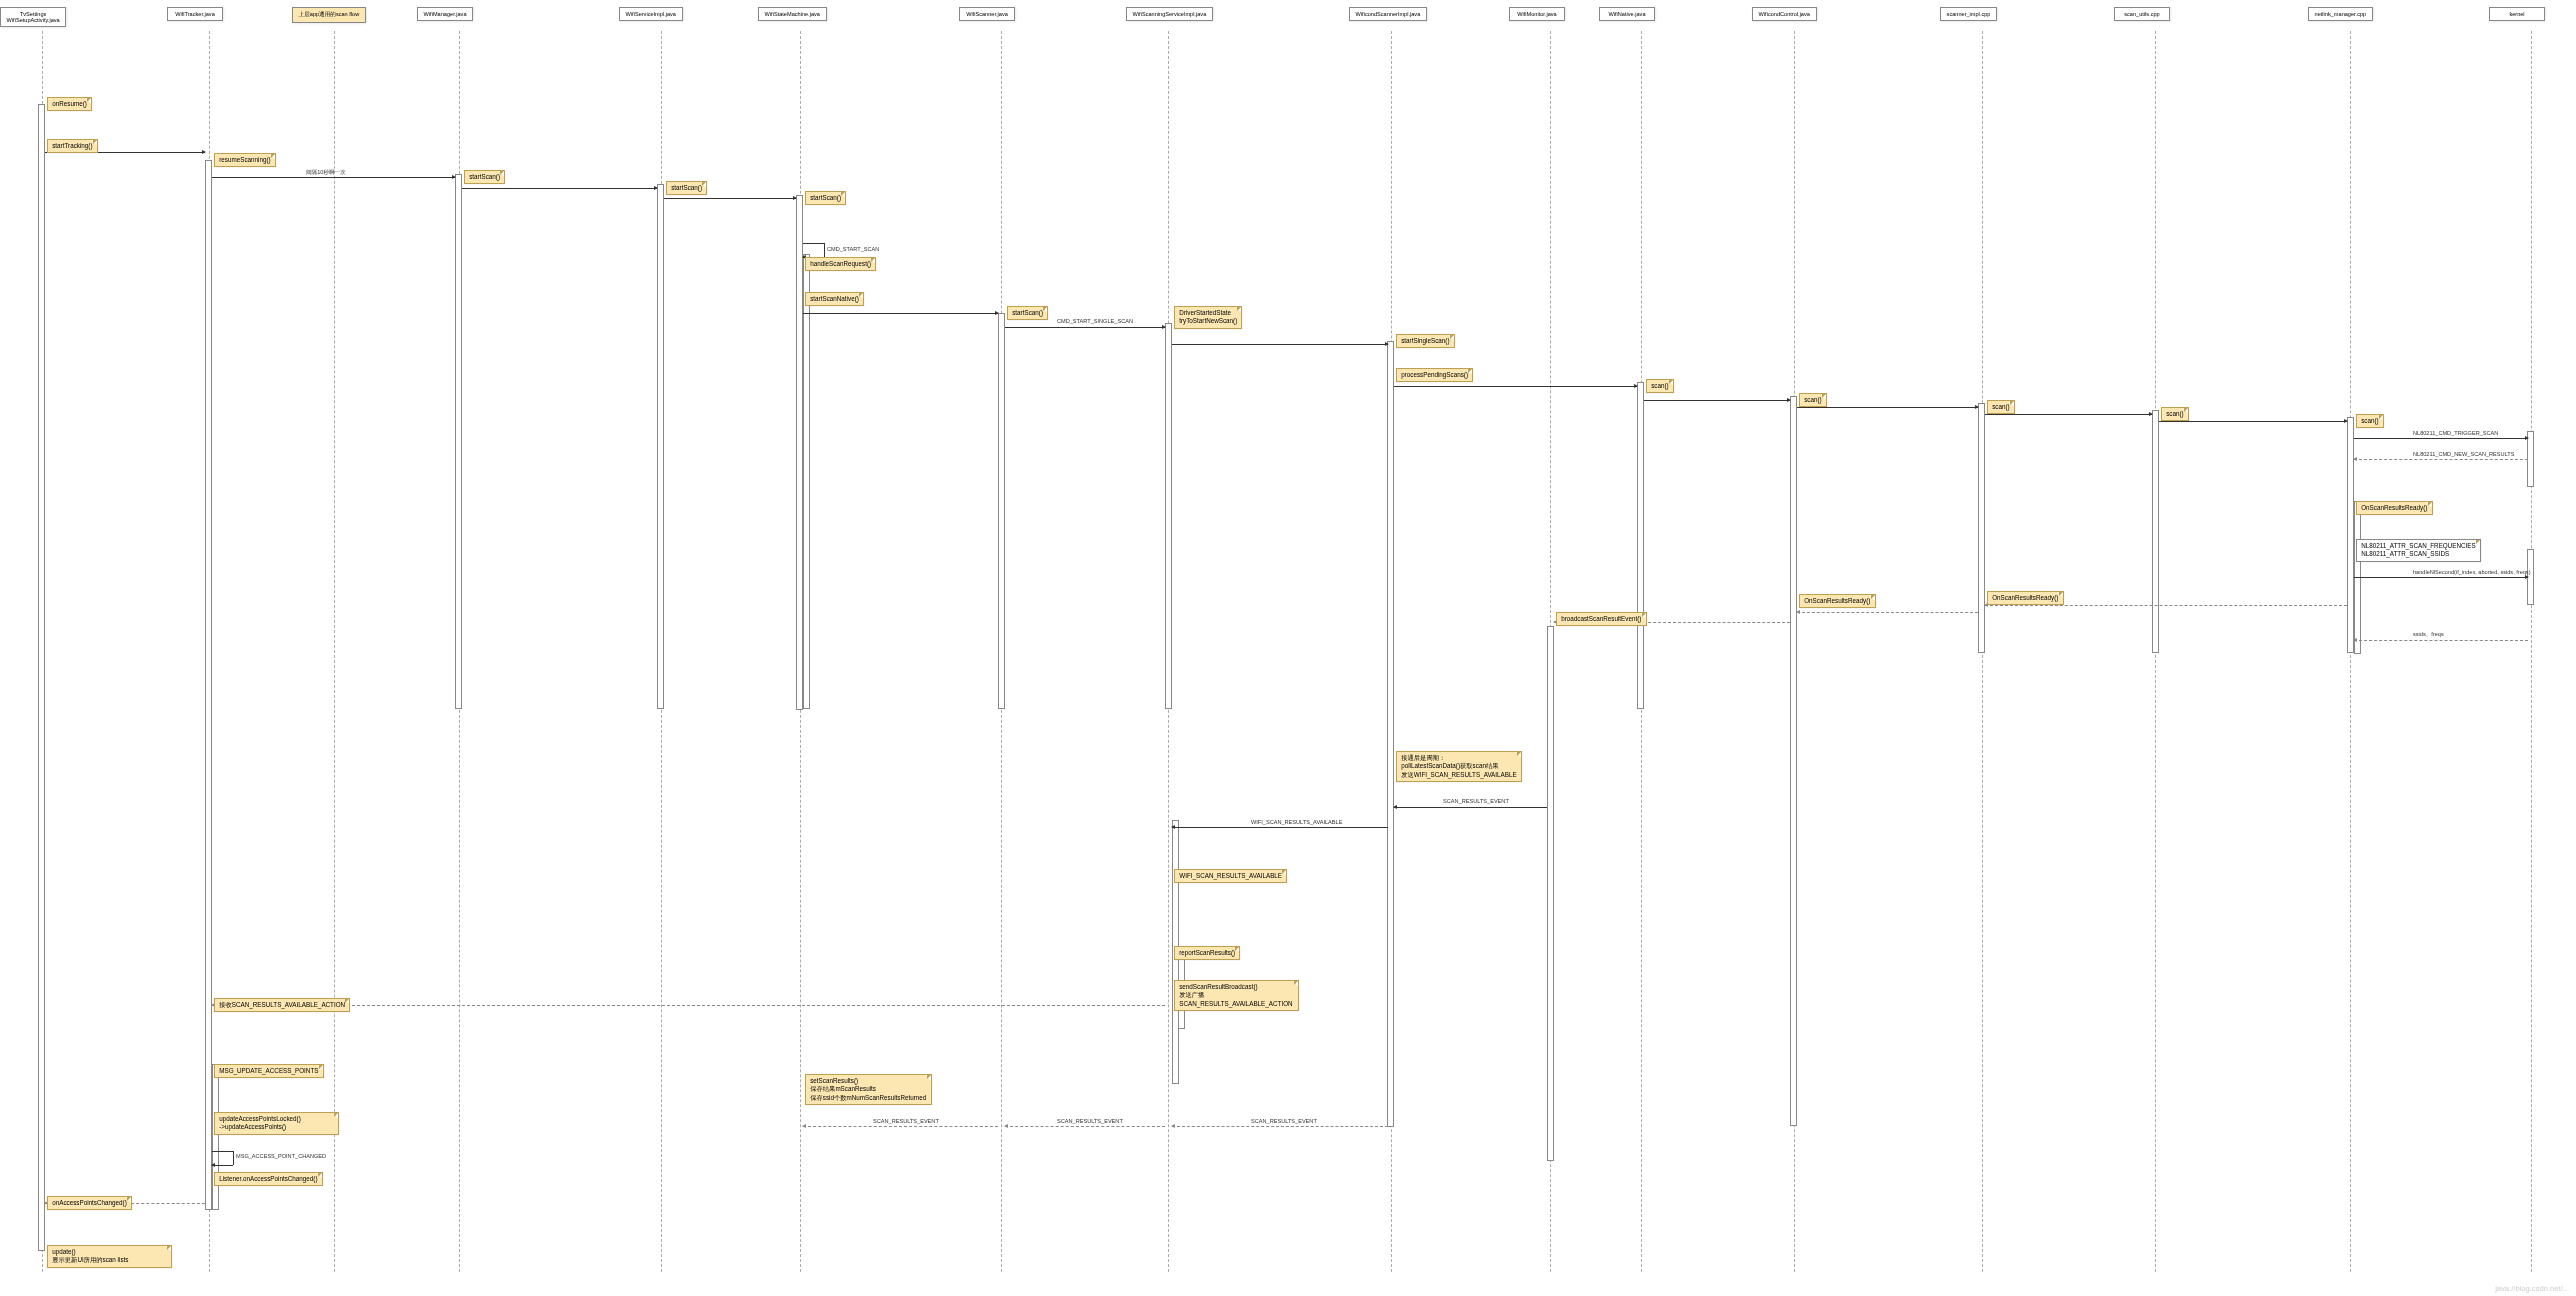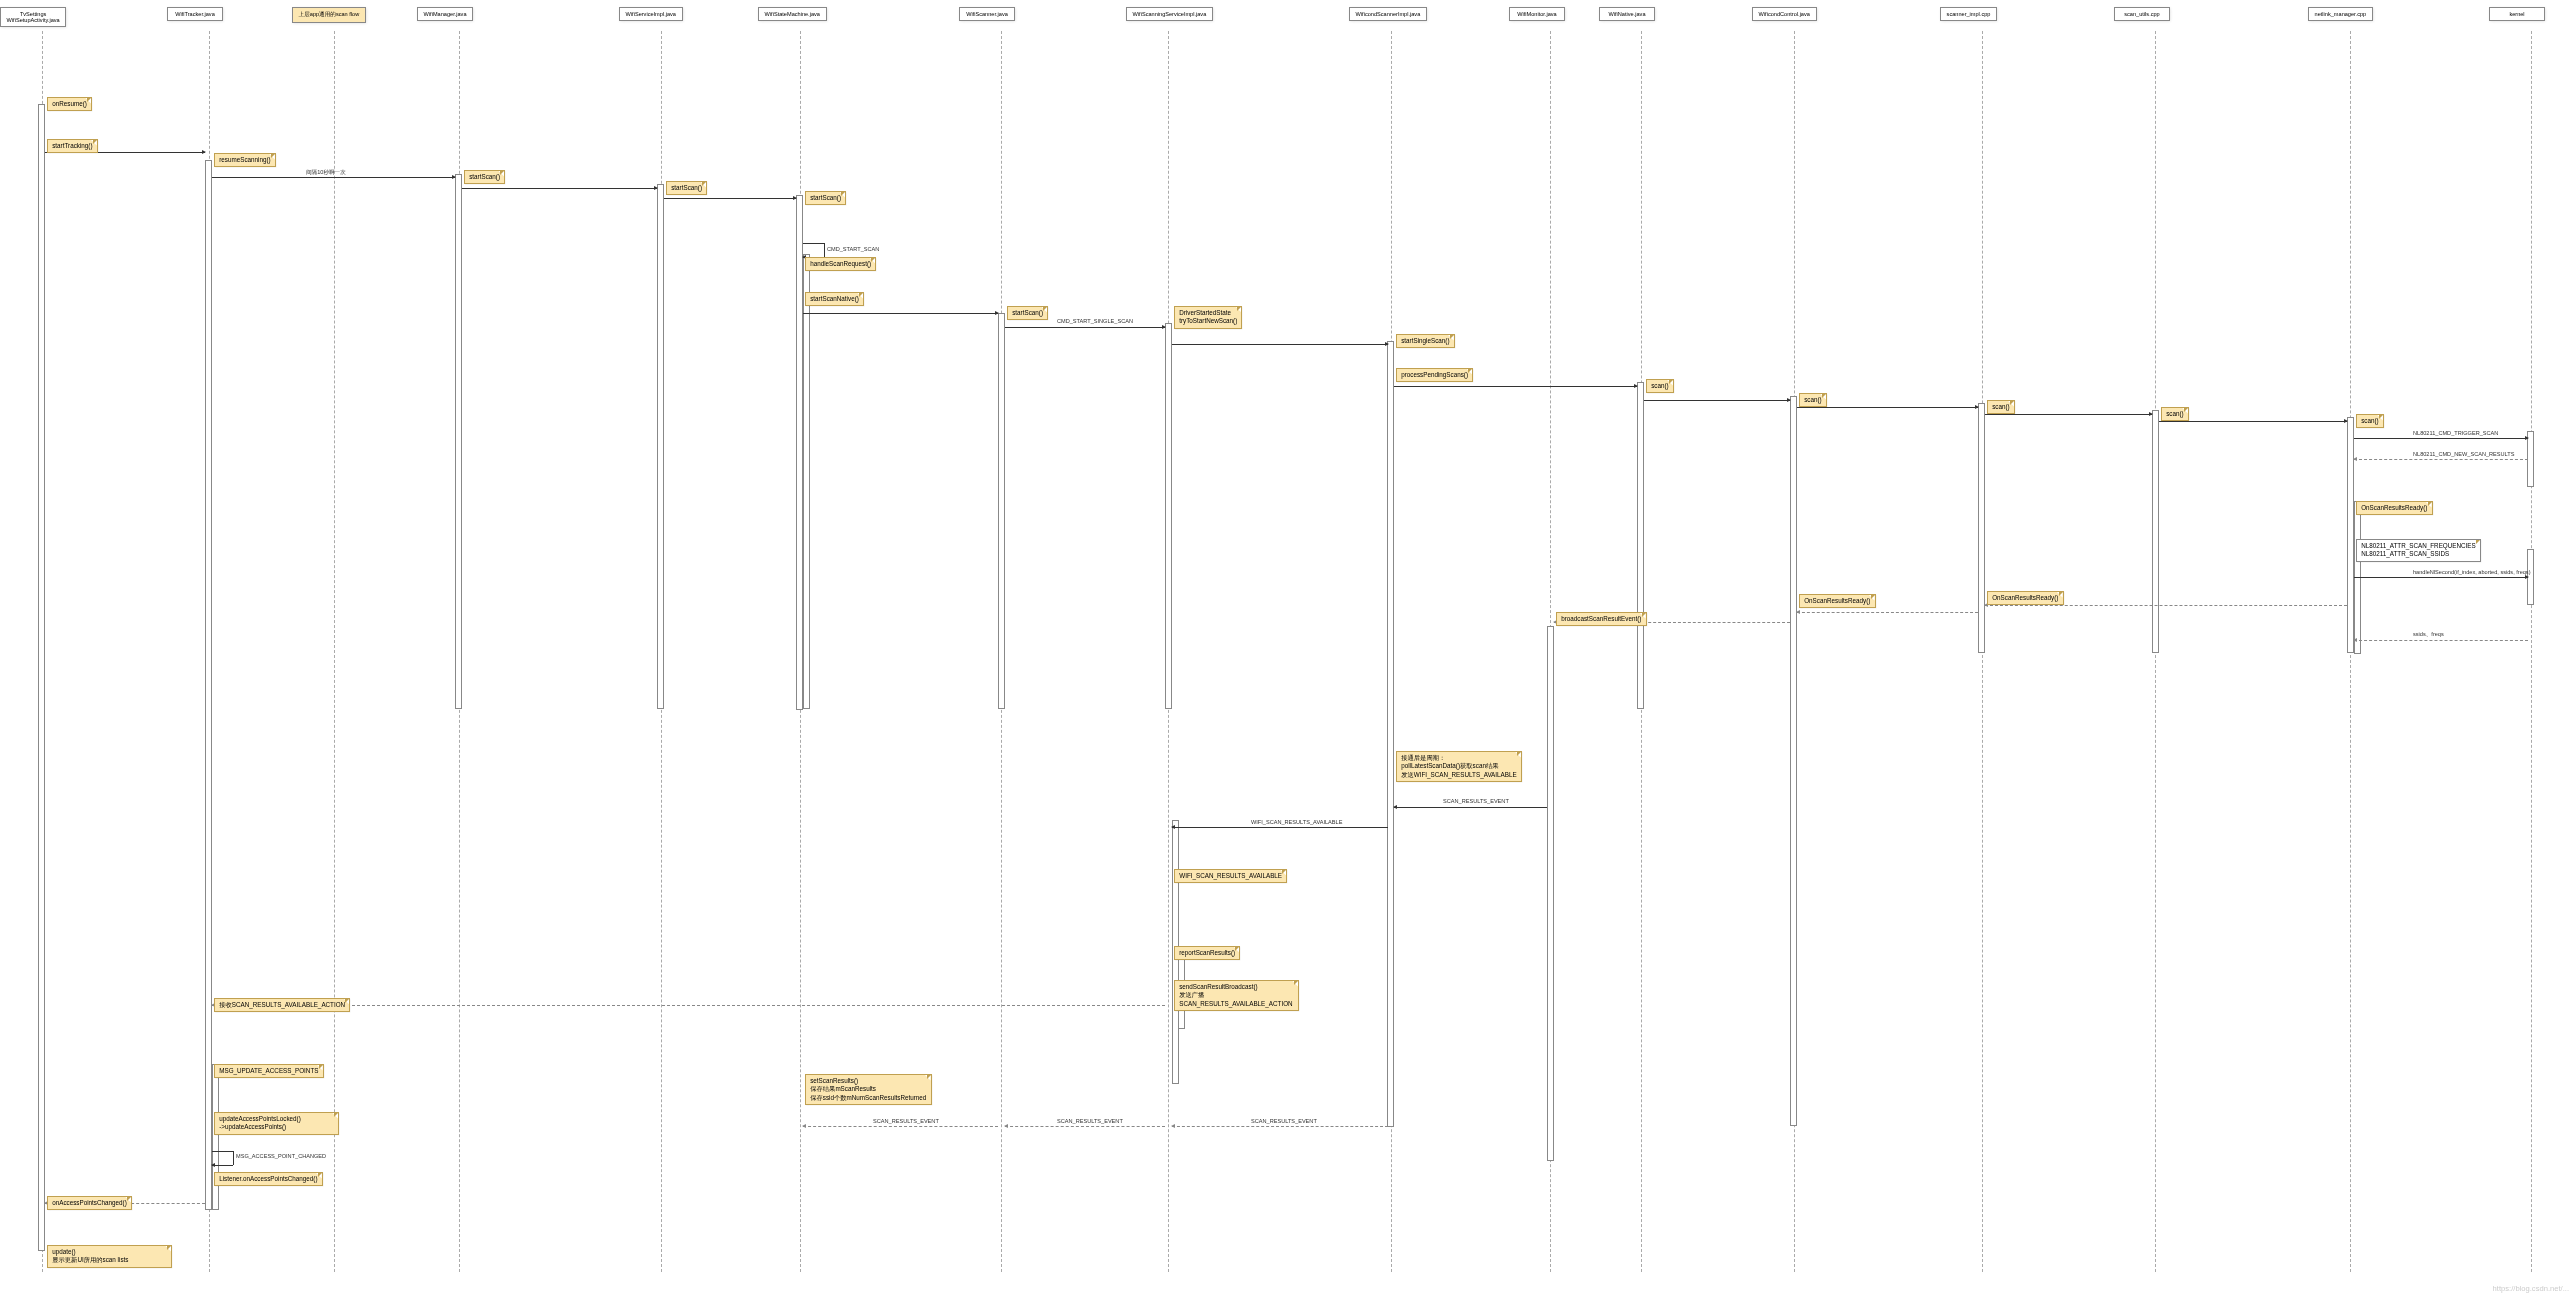--- a/index.html
+++ b/index.html
@@ -149,14 +149,14 @@
     <div class="arrow dashed left" style="left: 1005px; top: 1126px; width: 160px;"></div>
     <div class="msg-label" style="left: 1057px; top: 1118px;">SCAN_RESULTS_EVENT</div>
     <div class="arrow dashed left" style="left: 803px; top: 1126px; width: 195px;"></div>
     <div class="msg-label" style="left: 873px; top: 1118px;">SCAN_RESULTS_EVENT</div>
     <div class="arrow" style="left: 212px; top: 1151px; width: 21px;"></div>
     <div style="position: absolute; left: 233px; top: 1151px; height: 14px; border-left: 0.7px solid rgb(51, 51, 51);"></div>
     <div class="arrow left" style="left: 212px; top: 1165px; width: 21px;"></div>
     <div class="msg-label" style="left: 236px; top: 1153px;">MSG_ACCESS_POINT_CHANGED</div>
     <div class="arrow dashed left" style="left: 45px; top: 1203px; width: 160px;"></div>
   </div>
-<div class="watermark">https://blog.csdn.net/...</div>
+<div class="watermark">java://blog.csdn.net/...</div>
 
 
 </body></html>

